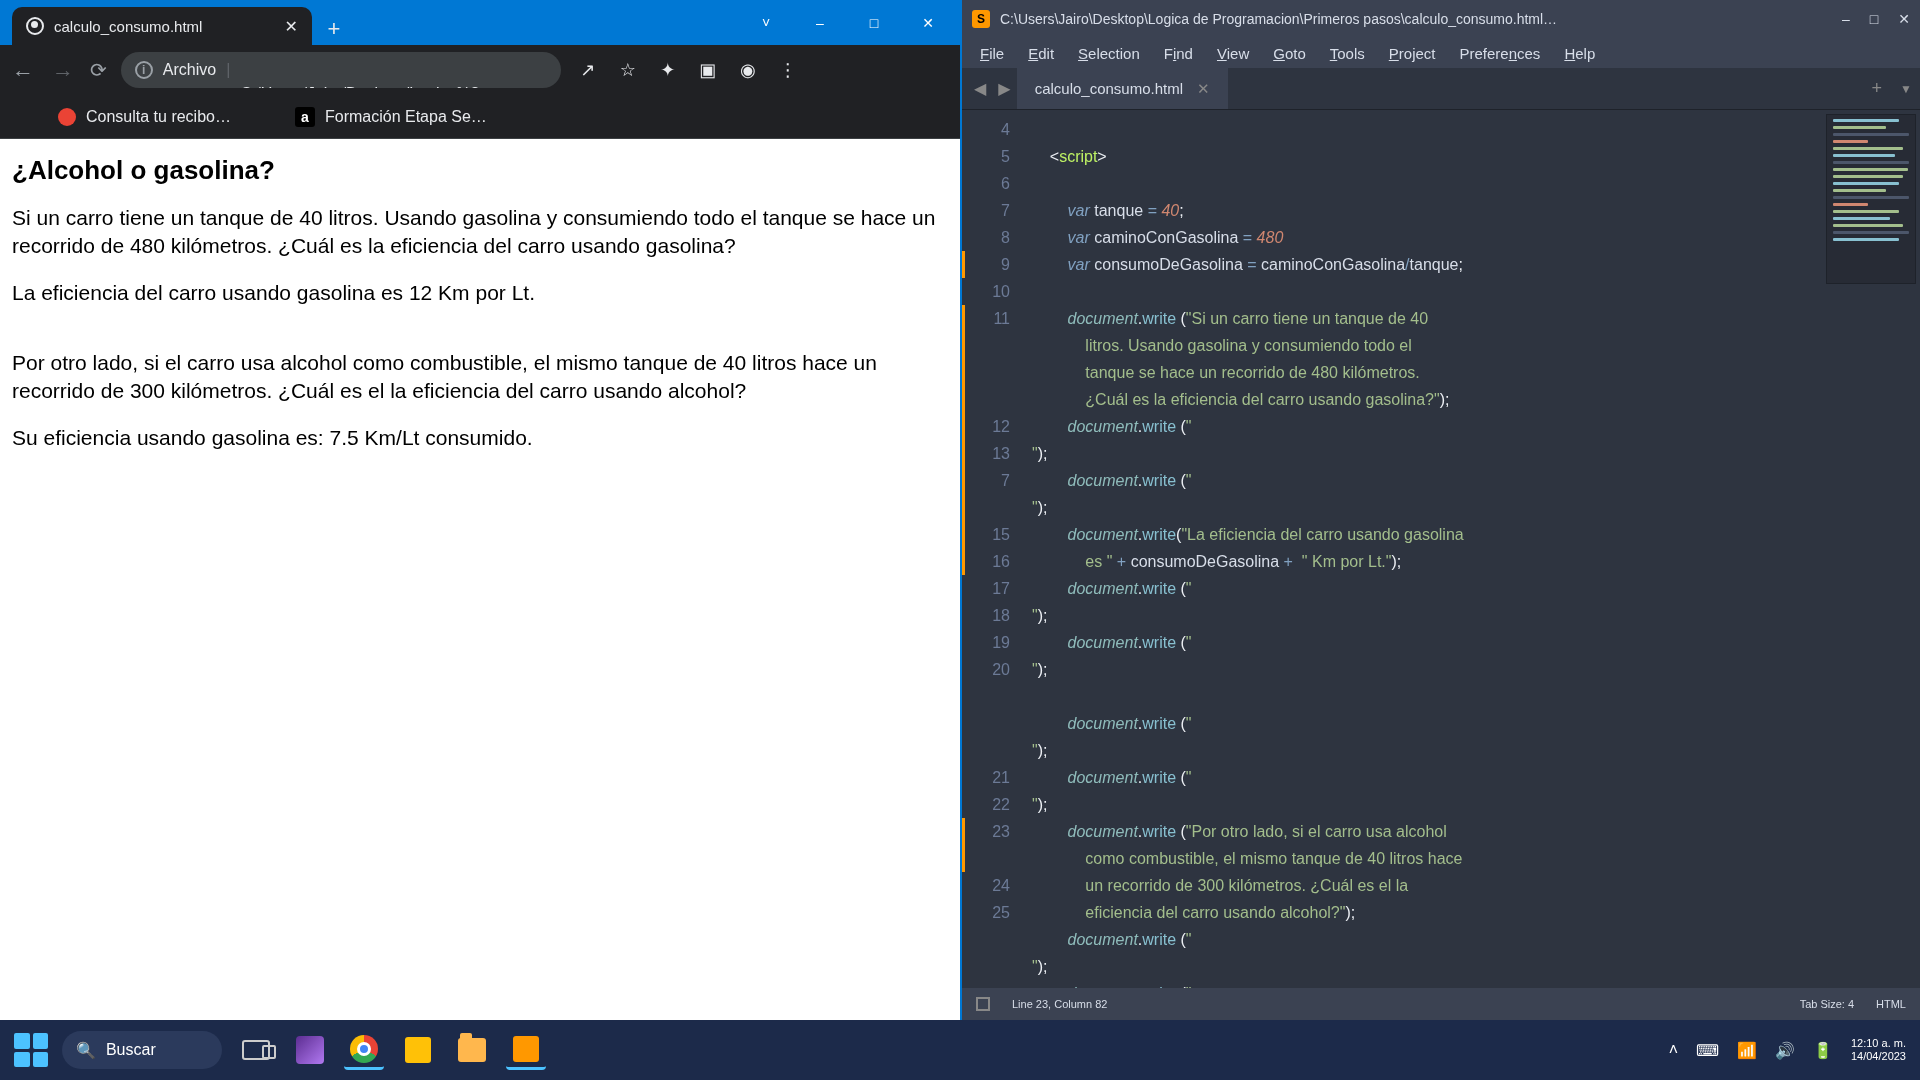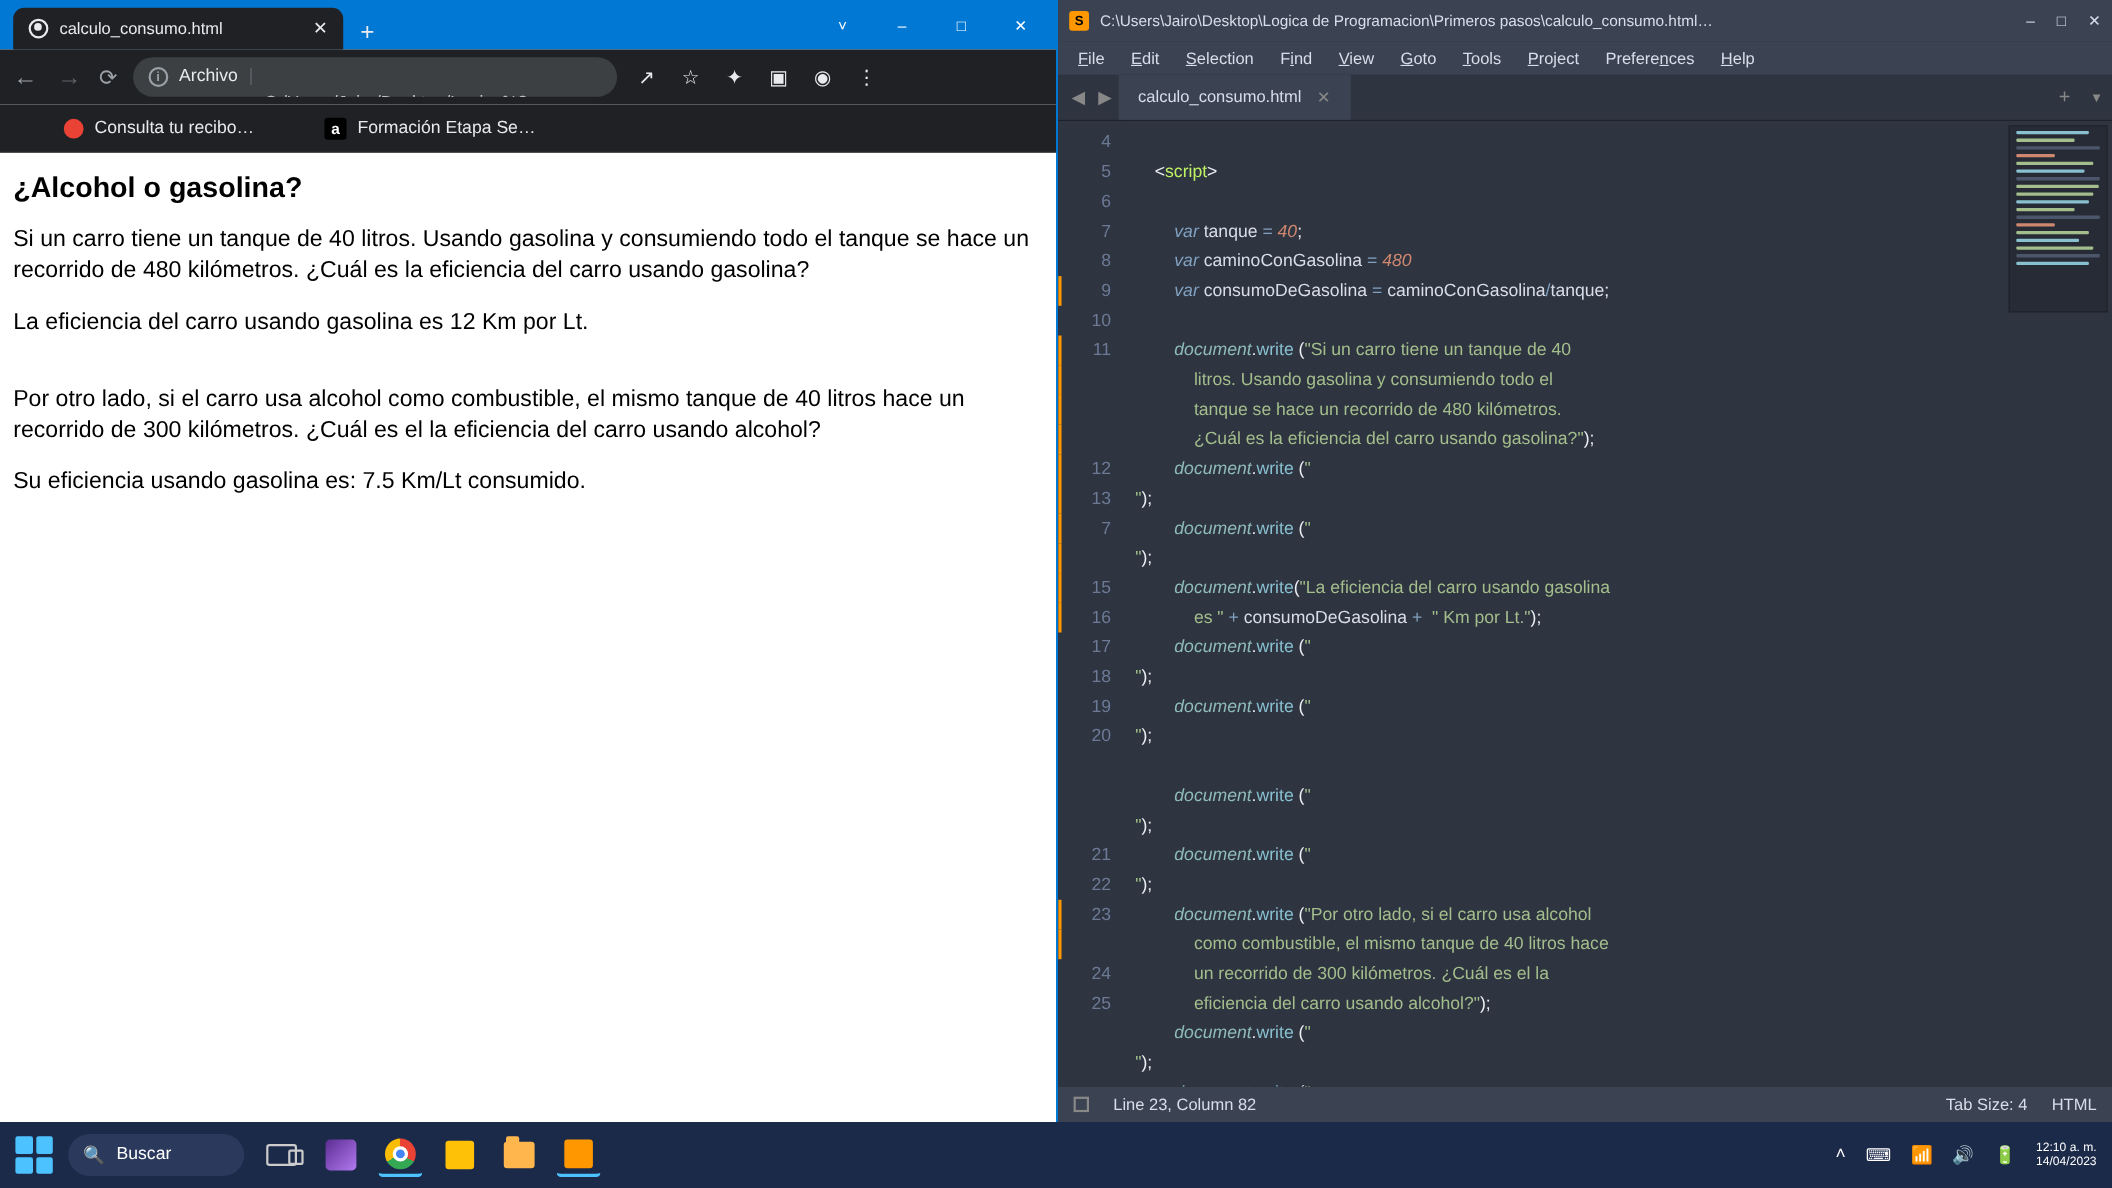--- a/index.html
+++ b/index.html
@@ -114,21 +114,21 @@
 .minimap {
   position:absolute; right:4px; top:4px; width:90px; height:170px;
   background:#272b35; border:1px solid #1e222a;
 }
 .minimap div{height:3px;margin:4px 6px;background:#4c566a;border-radius:1px;}
 .minimap div.a{background:#a3be8c;width:60%;}
 .minimap div.b{background:#88c0d0;width:75%;}
 .minimap div.c{background:#d08770;width:40%;}
 
 .statusbar {
-  height: 32px; background:#3b4252; color:#d8dee9; font-size:15px;
+  height: 32px; background:#3b4252; color:#d8dee9; font-size:11px;
   display:flex; align-items:center; padding:0 14px; gap:22px;
   font-family: -apple-system,"Segoe UI",sans-serif;
 }
 .statusbar .sq{width:14px;height:14px;border:2px solid #888;}
 .statusbar .sp{flex:1;}
 
 
 .taskbar {
   position:absolute; left:0; bottom:0; width:1920px; height:60px;
   background:#1c2a4a; display:flex; align-items:center; padding:0 14px;

